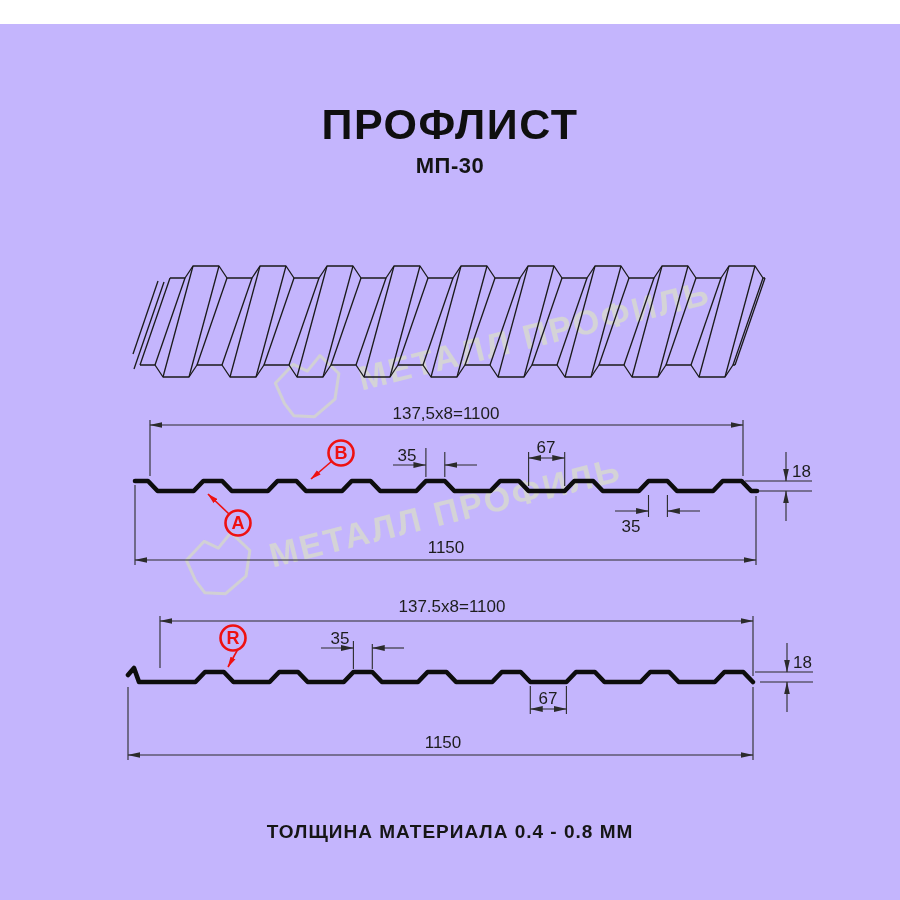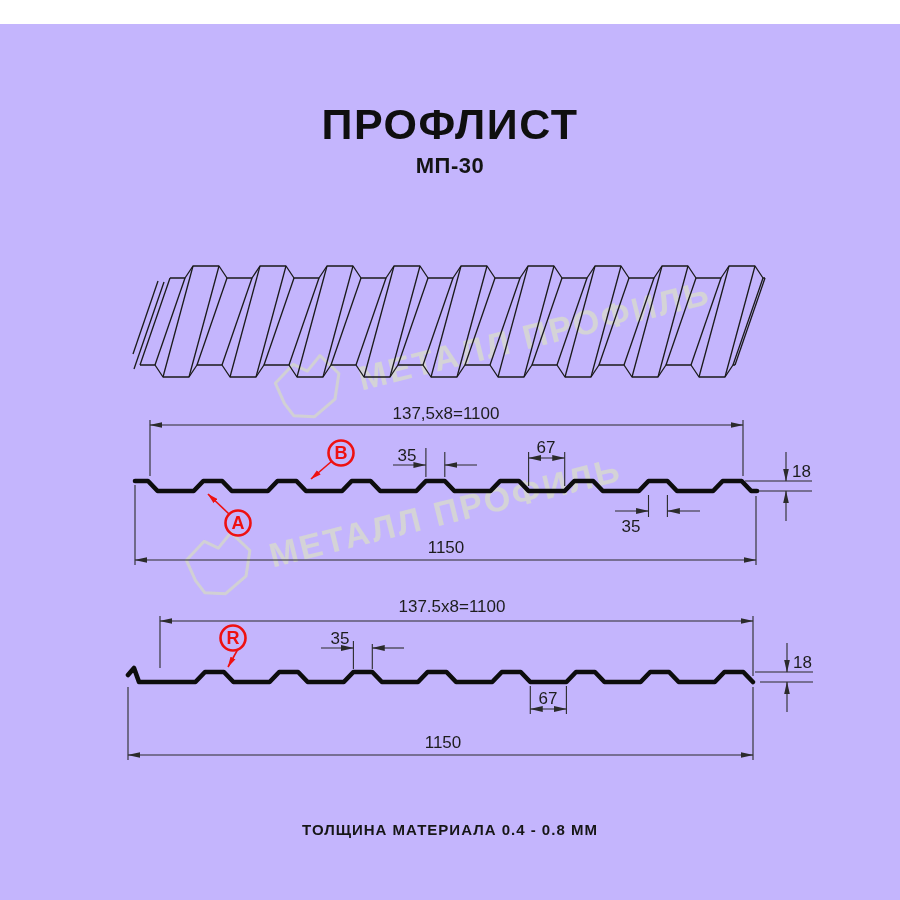--- a/index.html
+++ b/index.html
@@ -11,21 +11,21 @@
   .title{
     position:absolute;left:0;top:76px;width:900px;text-align:center;
     font-size:43px;font-weight:800;letter-spacing:1.5px;color:#0f0f0f;
   }
   .subtitle{
     position:absolute;left:0;top:129px;width:900px;text-align:center;
     font-size:22px;font-weight:600;letter-spacing:0.5px;color:#141414;
   }
   .footer{
     position:absolute;left:0;top:797px;width:900px;text-align:center;
-    font-size:15px;font-weight:600;letter-spacing:1px;color:#161616;
+    font-size:19px;font-weight:600;letter-spacing:1px;color:#161616;
   }
   svg text{font-family:"Liberation Sans",sans-serif;}
   .dim{font-size:17px;fill:#1d1d1d;}
   .lbl{font-size:18px;font-weight:700;}
   .wmtext{font-size:34px;font-weight:700;letter-spacing:2.5px;}
 </style>
 </head>
 <body>
 
 <div id="stage">

